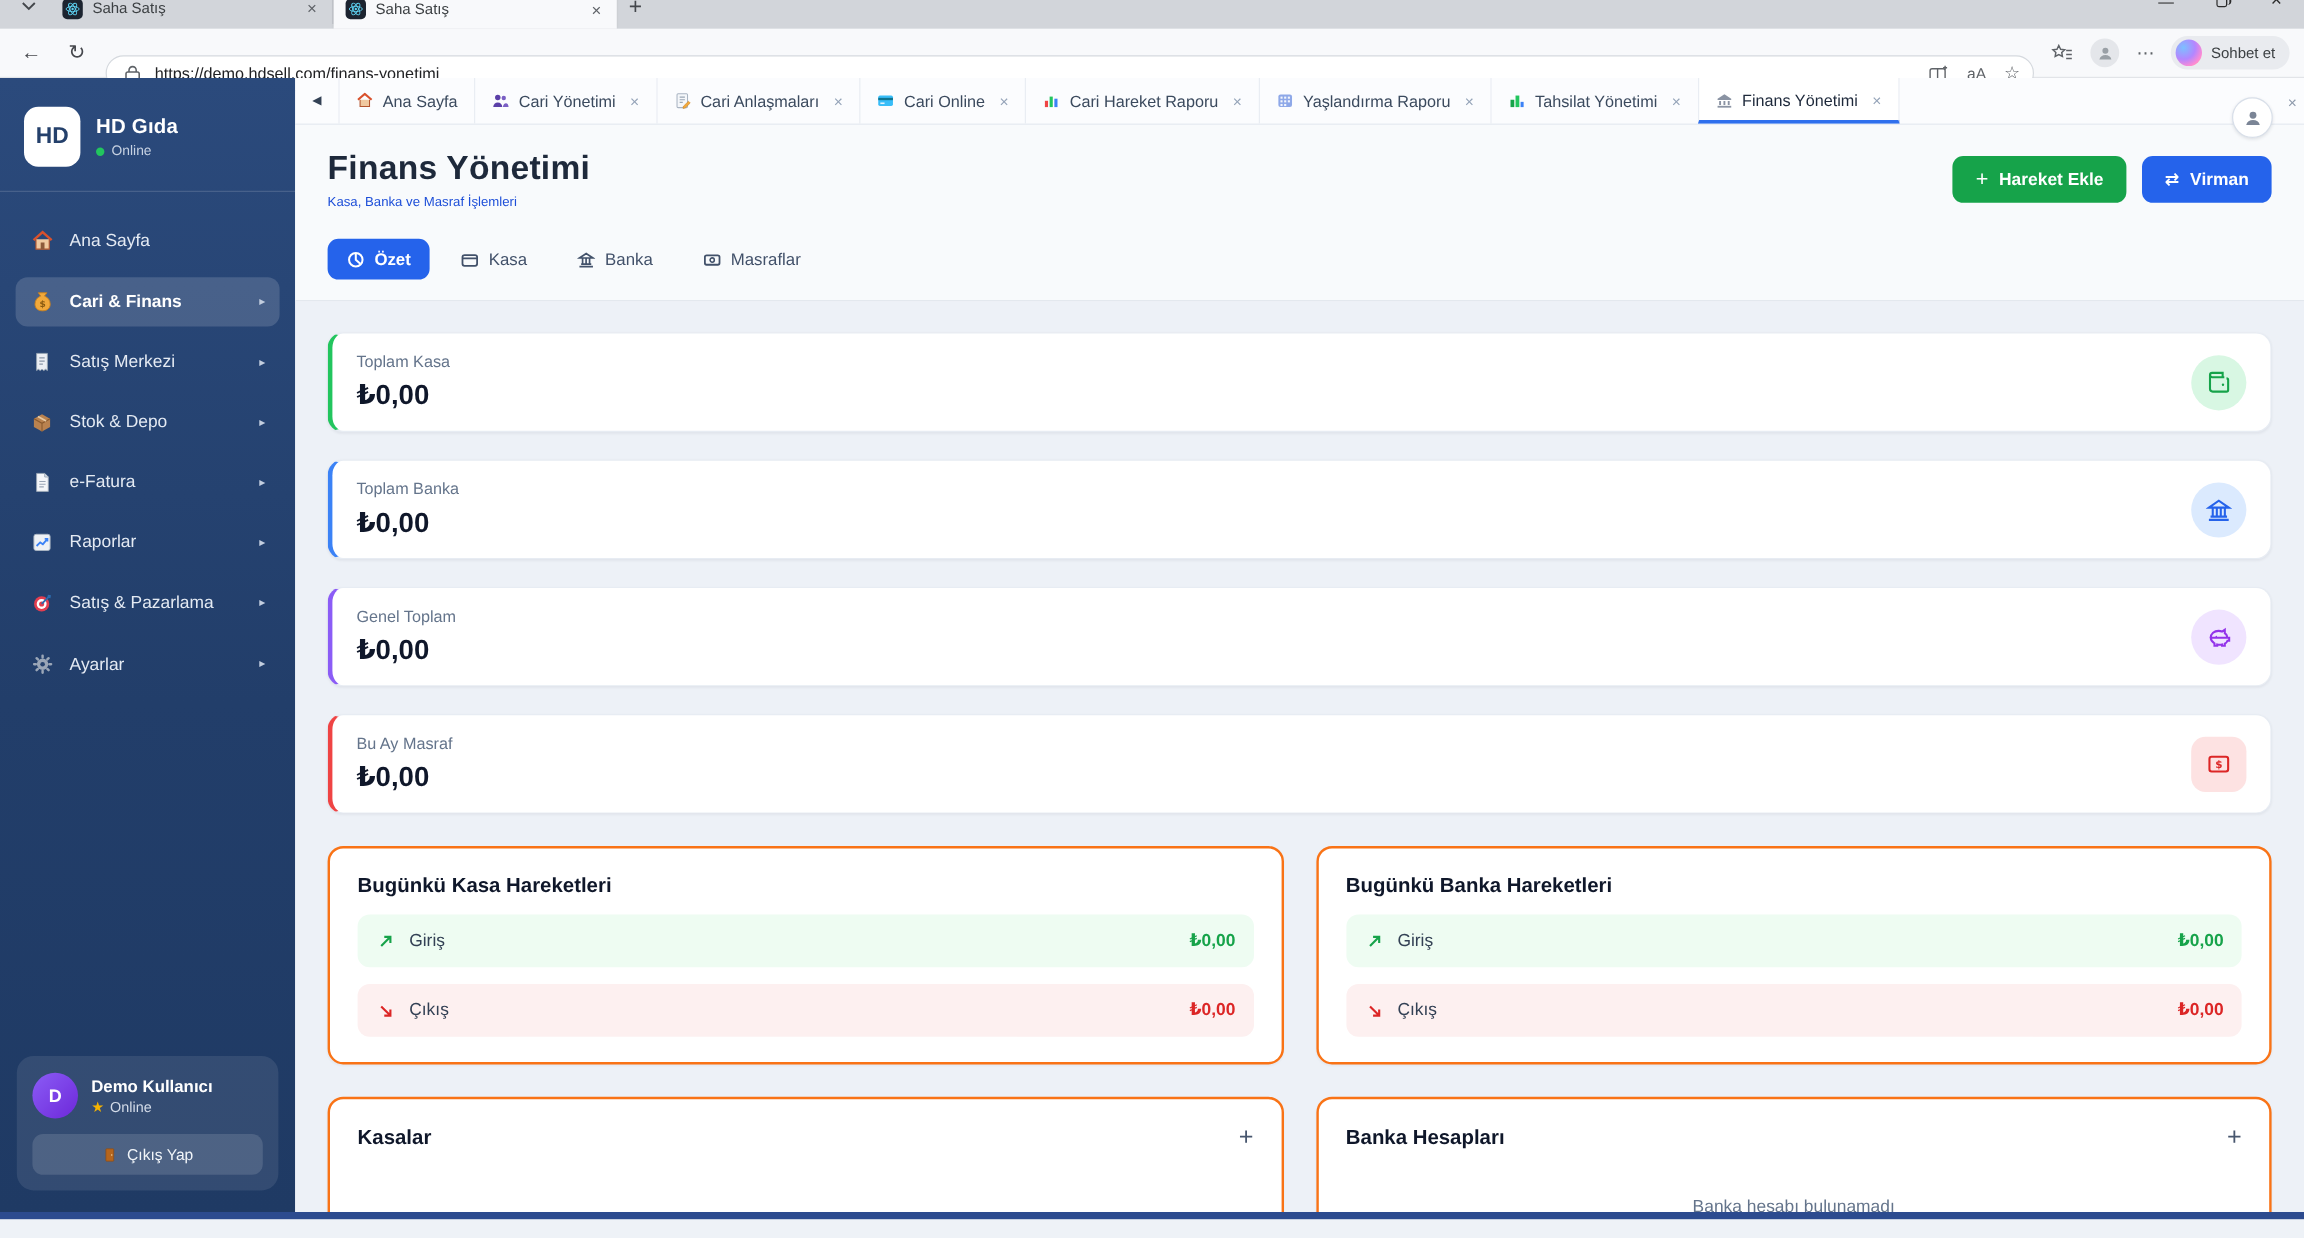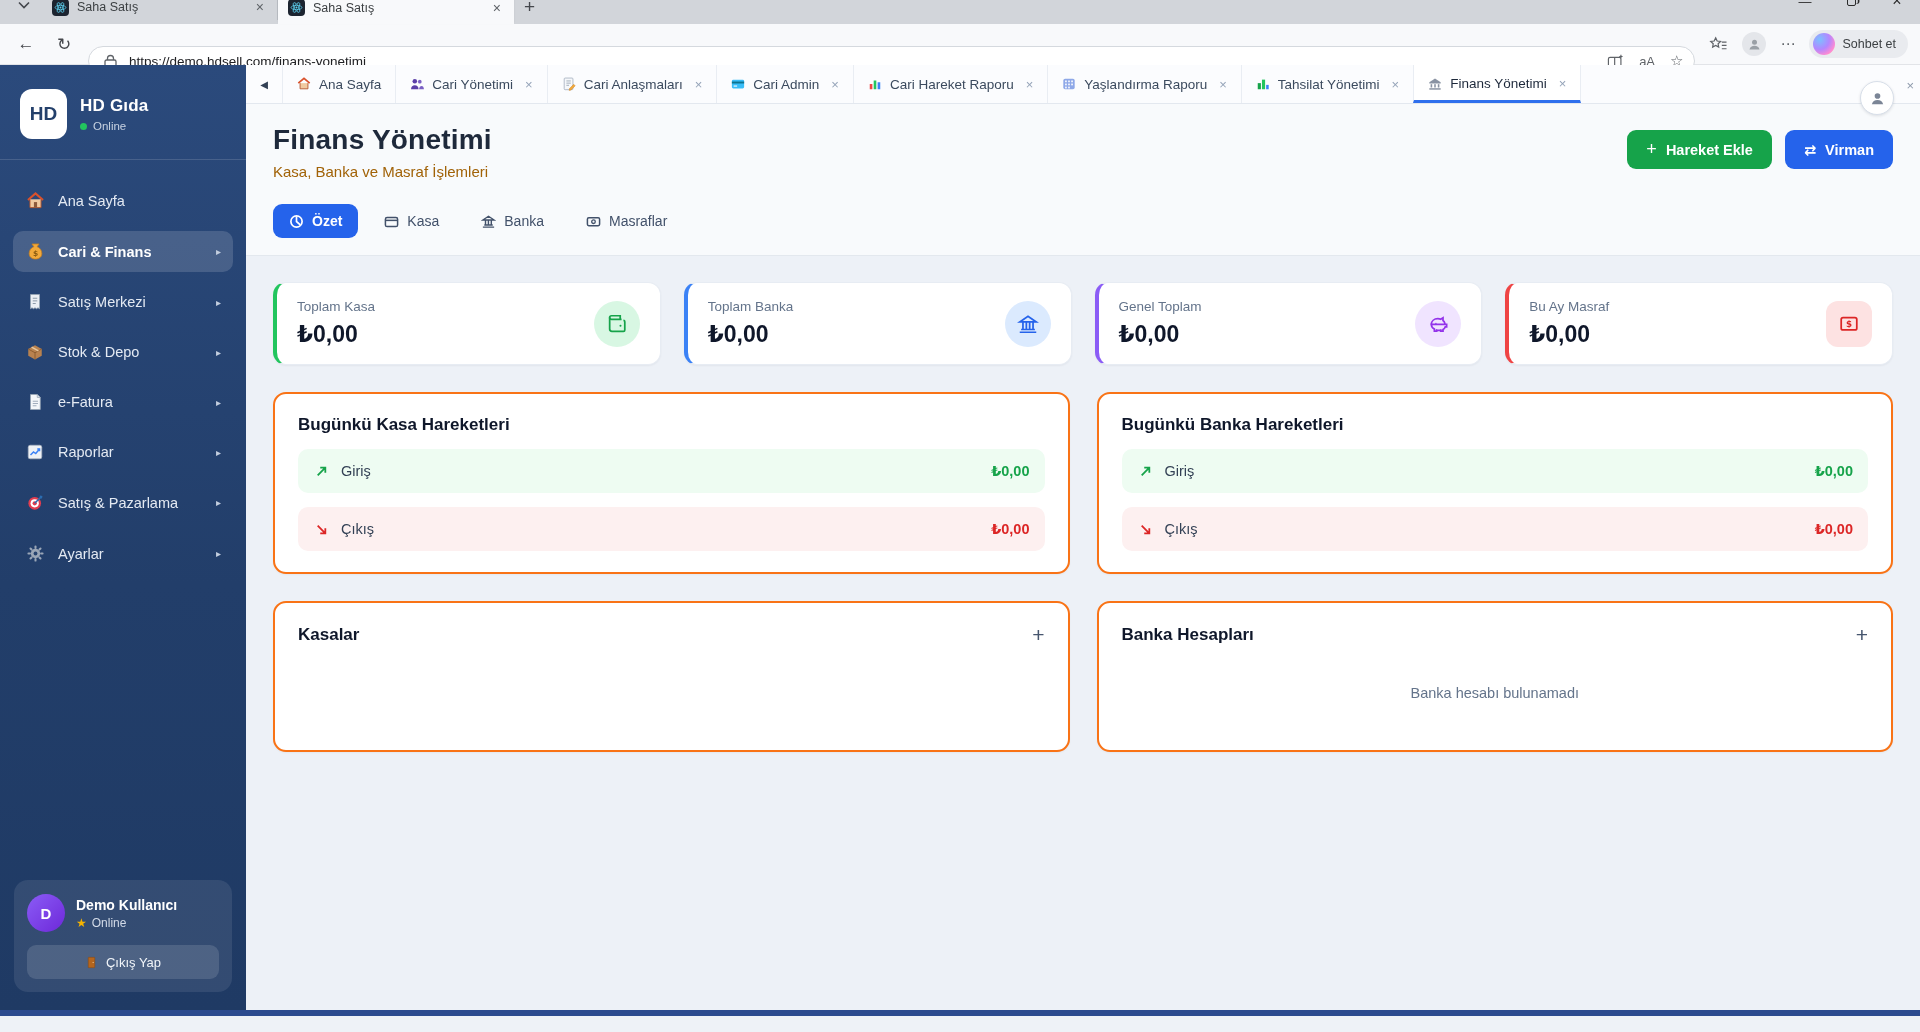--- a/index.html
+++ b/index.html
@@ -63,33 +63,33 @@
   .atab.active { background:#fff; border-bottom:3px solid #2f6fed; color:#1e293b; padding-top:2px; }
   .atab-close { color:#94a3b8; font-size:13px; margin-left:4px; cursor:pointer; }
   .corner-x { position:absolute; top:13px; right:6px; color:#8d99ab; font-size:13px; cursor:pointer; z-index:6; }
   .user-fab { position:absolute; top:16px; right:26px; width:34px; height:34px; border-radius:50%; background:#fff; border:1px solid #d8dfe9; box-shadow:0 1px 3px rgba(15,23,42,.12); display:flex; align-items:center; justify-content:center; cursor:pointer; z-index:6; }
 
   
   .content { flex:1; display:flex; flex-direction:column; background:#edf1f7; overflow:hidden; }
   .page-head { background:#f8fafc; padding:20px 27px 0; border-bottom:1px solid #e3e8ee; }
   .head-row { display:flex; justify-content:space-between; align-items:flex-start; }
   .page-title { font-size:28px; font-weight:bold; color:#1e293b; letter-spacing:.2px; }
-  .page-sub { margin-top:7px; font-size:15px; color:#a16207; }
+  .page-sub { margin-top:7px; font-size:11px; color:#1d4ed8; }
   .head-actions { display:flex; gap:13px; margin-top:6px; }
   .btn { height:39px; border-radius:9px; display:flex; align-items:center; gap:9px; padding:0 19px; font-size:14.5px; color:#fff; cursor:pointer; font-weight:bold; }
   .btn-green { background:#16a34a; }
   .btn-blue { background:#2563eb; }
   .btn .plus { font-size:18px; font-weight:normal; }
   .view-tabs { display:flex; gap:10px; margin-top:24px; padding-bottom:17px; }
   .vtab { display:flex; align-items:center; gap:8px; padding:9px 16px; border-radius:9px; font-size:14px; color:#42516a; cursor:pointer; }
   .vtab.active { background:#2563eb; color:#fff; font-weight:bold; }
 
   
   .body-scroll { flex:1; padding:26px 27px; overflow:hidden; }
-  .stats { display:flex; gap:23px; }
+  .stats { display:flex; gap:23px;flex-direction:column; }
   .stat { flex:1; background:#fff; border:1px solid #e7ecf3; border-left:4px solid var(--ac); border-radius:13px; padding:16px 20px; display:flex; align-items:center; justify-content:space-between; box-shadow:0 1px 2px rgba(15,23,42,.05); }
   .stat-label { font-size:13.5px; color:#64748b; }
   .stat-value { margin-top:7px; font-size:23px; font-weight:bold; color:#0f172a; }
   .stat-ic { width:46px; height:46px; border-radius:50%; display:flex; align-items:center; justify-content:center; }
   .stat-ic.sq { border-radius:12px; }
 
   .panels, .lists { display:flex; gap:27px; margin-top:27px; }
   .card { flex:1; background:#fff; border:2px solid #f97316; border-radius:13px; padding:21px 23px; box-shadow:0 1px 2px rgba(15,23,42,.04); }
   .card-title { font-size:17px; font-weight:bold; color:#0f172a; }
   .mrow { margin-top:14px; height:44px; border-radius:10px; display:flex; align-items:center; gap:11px; padding:0 15px; font-size:14.5px; color:#334155; }
@@ -374,21 +374,21 @@
         <span>Cari Anlaşmaları</span>
         <span class="atab-close">×</span>
       </div>
 
       <div class="atab">
         <svg width="14" height="14" viewBox="0 0 16 16">
             <rect x="1" y="3" width="14" height="10" rx="1.6" fill="#38bdf8"></rect>
             <rect x="1" y="5.2" width="14" height="2.2" fill="#0e7490"></rect>
             <rect x="3" y="9.6" width="4" height="1.5" fill="#e0f2fe"></rect>
           </svg>
-        <span>Cari Admin</span>
+        <span>Cari Online</span>
         <span class="atab-close">×</span>
       </div>
 
       <div class="atab">
         <svg width="14" height="14" viewBox="0 0 16 16">
             <rect x="2" y="8" width="3" height="6" fill="#ef4444"></rect>
             <rect x="6.5" y="4" width="3" height="10" fill="#22c55e"></rect>
             <rect x="11" y="6" width="3" height="8" fill="#3b82f6"></rect>
           </svg>
         <span>Cari Hareket Raporu</span>

